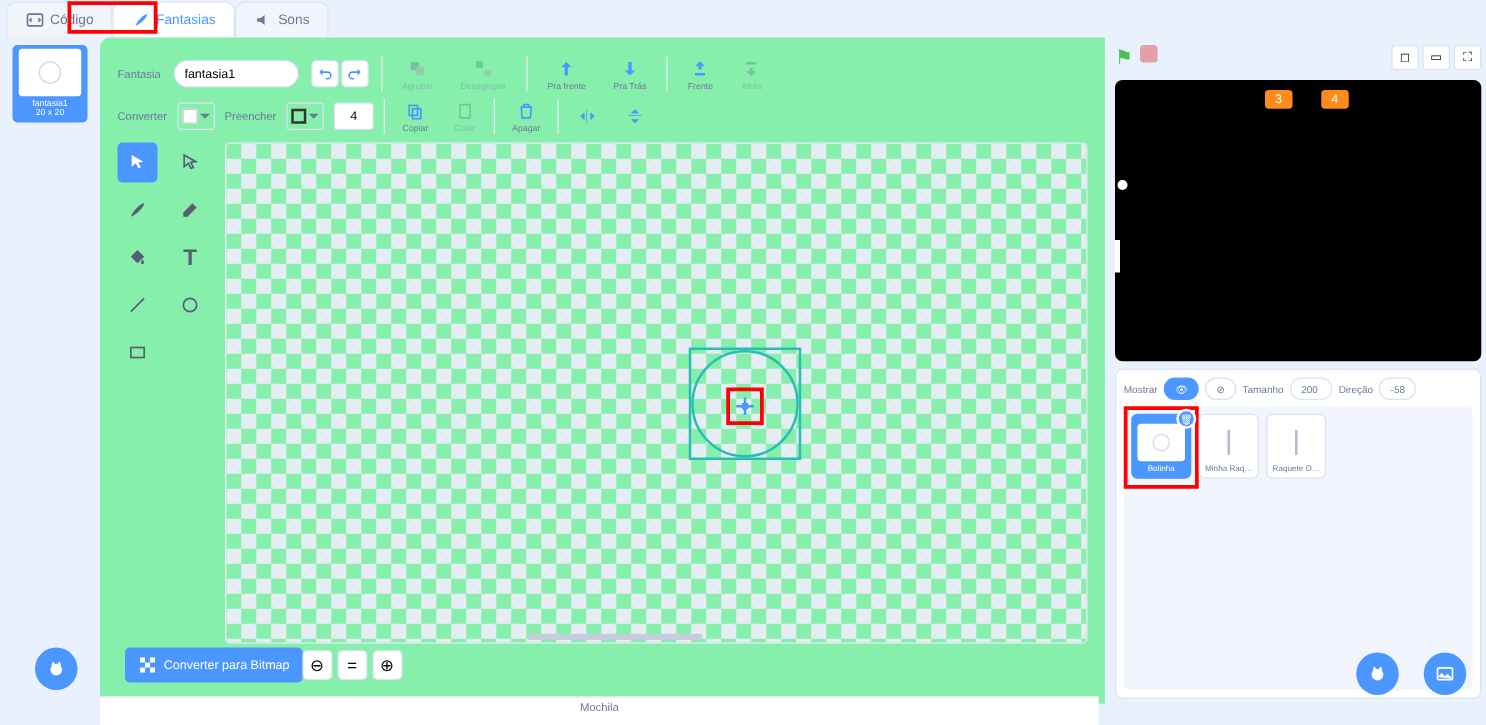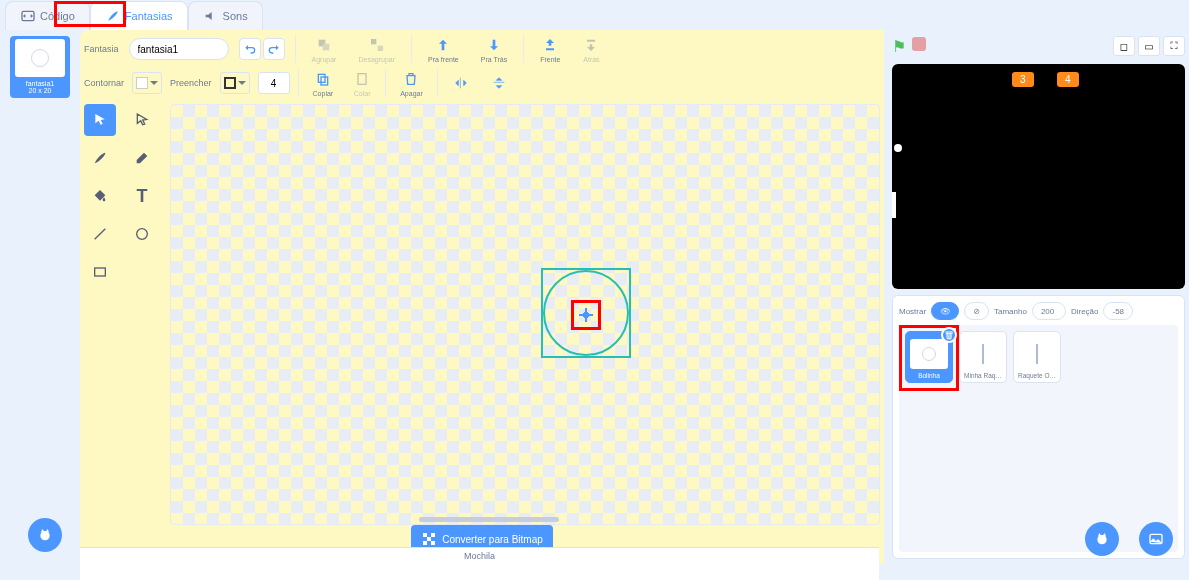--- a/index.html
+++ b/index.html
@@ -11,21 +11,21 @@
   .tab.active { background: #fff; color: #4c97ff; align-items: center; }
   .tab-highlight { position: absolute; top: 1px; left: 54px; width: 72px; height: 26px; border: 3px solid #ff0000; pointer-events: none; }
   
   
   .main { display: flex; height: calc(100% - 30px - 17px); }
   .left-col { width: 80px; background: #e9f1fc; display: flex; flex-direction: column; align-items: center; padding-top: 6px; }
   .costume-thumb { width: 60px; height: 62px; background: #4c97ff; border: 2px solid #4c97ff; border-radius: 4px; display: flex; flex-direction: column; align-items: center; justify-content: flex-end; color: #fff; font-size: 7px; padding-bottom: 2px; position: relative; }
   .costume-thumb .thumb-img { background: #fff; width: 50px; height: 38px; border-radius: 3px; display: flex; align-items: center; justify-content: center; margin-bottom: 3px; }
   .costume-thumb .thumb-img::after { content: ""; width: 16px; height: 16px; border: 1px solid #d0d8e8; border-radius: 50%; }
   
-  .editor { flex: 1; background: #fef9c3; border-radius: 8px 0 0 0; padding: 4px; position: relative; display: flex; flex-direction: column; }
+  .editor { flex: 1; background: #86efac; border-radius: 8px 0 0 0; padding: 14px; position: relative; display: flex; flex-direction: column; }
   .editor-top { display: flex; align-items: center; gap: 10px; height: 30px; }
   .lbl { font-size: 9px; color: #6b7a99; }
   .name-input { width: 100px; height: 22px; border: 1px solid #d9e3f2; border-radius: 14px; padding: 0 8px; font-size: 10px; }
   .tbtn { display: flex; flex-direction: column; align-items: center; gap: 2px; font-size: 7px; color: #6b7a99; padding: 2px 6px; cursor: pointer; }
   .tbtn.disabled { opacity: 0.4; }
   .icon-box { width: 18px; height: 18px; display: flex; align-items: center; justify-content: center; }
   .vsep { width: 1px; height: 28px; background: #e5eaf3; }
   .small-pair { display: flex; gap: 2px; }
   .small-pair button { width: 22px; height: 22px; border: 1px solid #d9e3f2; background: #fff; border-radius: 4px; display: flex; align-items: center; justify-content: center; cursor: pointer; }
   
@@ -44,21 +44,21 @@
     background-size: 24px 24px; background-position: 0 0,0 12px,12px -12px,-12px 0; }
   .sel-box { position: absolute; top: 163px; left: 370px; width: 90px; height: 90px; border: 2px solid #29beb0; }
   .sel-circle { position: absolute; top: 165px; left: 372px; width: 86px; height: 86px; border: 2px solid #29beb0; border-radius: 50%; }
   .red-center { position: absolute; top: 195px; left: 400px; width: 30px; height: 30px; border: 3px solid #ff0000; display: flex; align-items: center; justify-content: center; }
   .crosshair { width: 14px; height: 14px; border-radius: 50%; background: radial-gradient(circle,#4c97ff 30%,transparent 32%); position: relative; }
   .crosshair::before,.crosshair::after { content: ""; position: absolute; background: #4c97ff; }
   .crosshair::before { width: 14px; height: 2px; top: 6px; left: 0; }
   .crosshair::after { width: 2px; height: 14px; left: 6px; top: 0; }
   .hscroll { position: absolute; bottom: 2px; left: 35%; width: 140px; height: 5px; background: #c6cede; border-radius: 3px; }
   
-  .editor-footer { display: flex; align-items: center; justify-content: space-between; height: 34px; padding: 0 6px; flex-direction: column; }
+  .editor-footer { display: flex; align-items: center; justify-content: flex-start; height: 34px; padding: 0 6px; }
   .bitmap-btn { background: #4c97ff; color: #fff; border: none; border-radius: 4px; padding: 6px 10px; font-size: 10px; display: flex; align-items: center; gap: 5px; cursor: pointer; }
   .zoom-group { display: flex; gap: 4px; }
   .zoom-group button { width: 24px; height: 24px; border: 1px solid #d9e3f2; background: #fff; border-radius: 4px; cursor: pointer; }
   
   
   .right { width: 305px; display: flex; flex-direction: column; padding: 4px 4px 4px 8px; gap: 6px; }
   .stage-controls { display: flex; justify-content: space-between; align-items: center; height: 24px; }
   .sc-left { display: flex; gap: 6px; }
   .flag { color: #4cbf56; font-size: 16px; }
   .stop { width: 14px; height: 14px; background: #e06a6a; border-radius: 3px; opacity: 0.6; }
@@ -85,21 +85,21 @@
   .stage-col { width: 56px; display: flex; flex-direction: column; align-items: center; gap: 4px; }
   .stage-lbl { font-size: 8px; color: #6b7a99; }
   .stage-thumb { width: 44px; height: 34px; background: #000; border-radius: 3px; border: 1px solid #d9e3f2; }
   .cenarios { font-size: 7px; color: #6b7a99; text-align: center; }
   
   .fab { position: absolute; width: 34px; height: 34px; border-radius: 50%; background: #4c97ff; color: #fff; display: flex; align-items: center; justify-content: center; border: none; cursor: pointer; font-size: 16px; }
   .fab.costume { left: 28px; bottom: 28px; }
   .fab.sprite { right: 70px; bottom: 24px; }
   .fab.stage { right: 16px; bottom: 24px; }
   
-  .backpack { position: absolute; bottom: 0; left: 80px; right: 310px; height: 33px; background: #fff; border-top: 1px solid #d9e3f2; text-align: center; font-size: 9px; color: #6b7a99; line-height: 17px; }
+  .backpack { position: absolute; bottom: 0; left: 80px; right: 310px; height: 23px; background: #fff; border-top: 1px solid #d9e3f2; text-align: center; font-size: 9px; color: #6b7a99; line-height: 17px; }
   
   svg { width: 16px; height: 16px; }
 </style>
 </head>
 <body>
 
 <div class="tabs">
   <div class="tab">
     <svg viewBox="0 0 24 24" fill="#6b7a99">
         <rect x="3" y="5" width="18" height="14" rx="2" fill="none" stroke="#6b7a99" stroke-width="2"></rect>
@@ -197,21 +197,21 @@
           <div class="icon-box">
             <svg viewBox="0 0 24 24">
               <path d="M12 21l-6-6h4v-4h4v4h4zM6 4h12v3H6z" fill="#6b7a99"></path>
             </svg>
           </div>
           <span>Atrás</span>
         </div>
     </div>
 
     <div class="editor-row2">
-      <span class="lbl">Contornar</span>
+      <span class="lbl">Converter</span>
       <div class="swatch">
           <div style="width:12px;height:12px;background:#fff;border:1px solid #ccc"></div>
         </div>
       <span class="lbl">Preencher</span>
       <div class="swatch">
           <div style="width:12px;height:12px;border:2px solid #333"></div>
         </div>
       <input class="stroke-w" value="4" style="">
       <div class="vsep"></div>
       <div class="tbtn">

